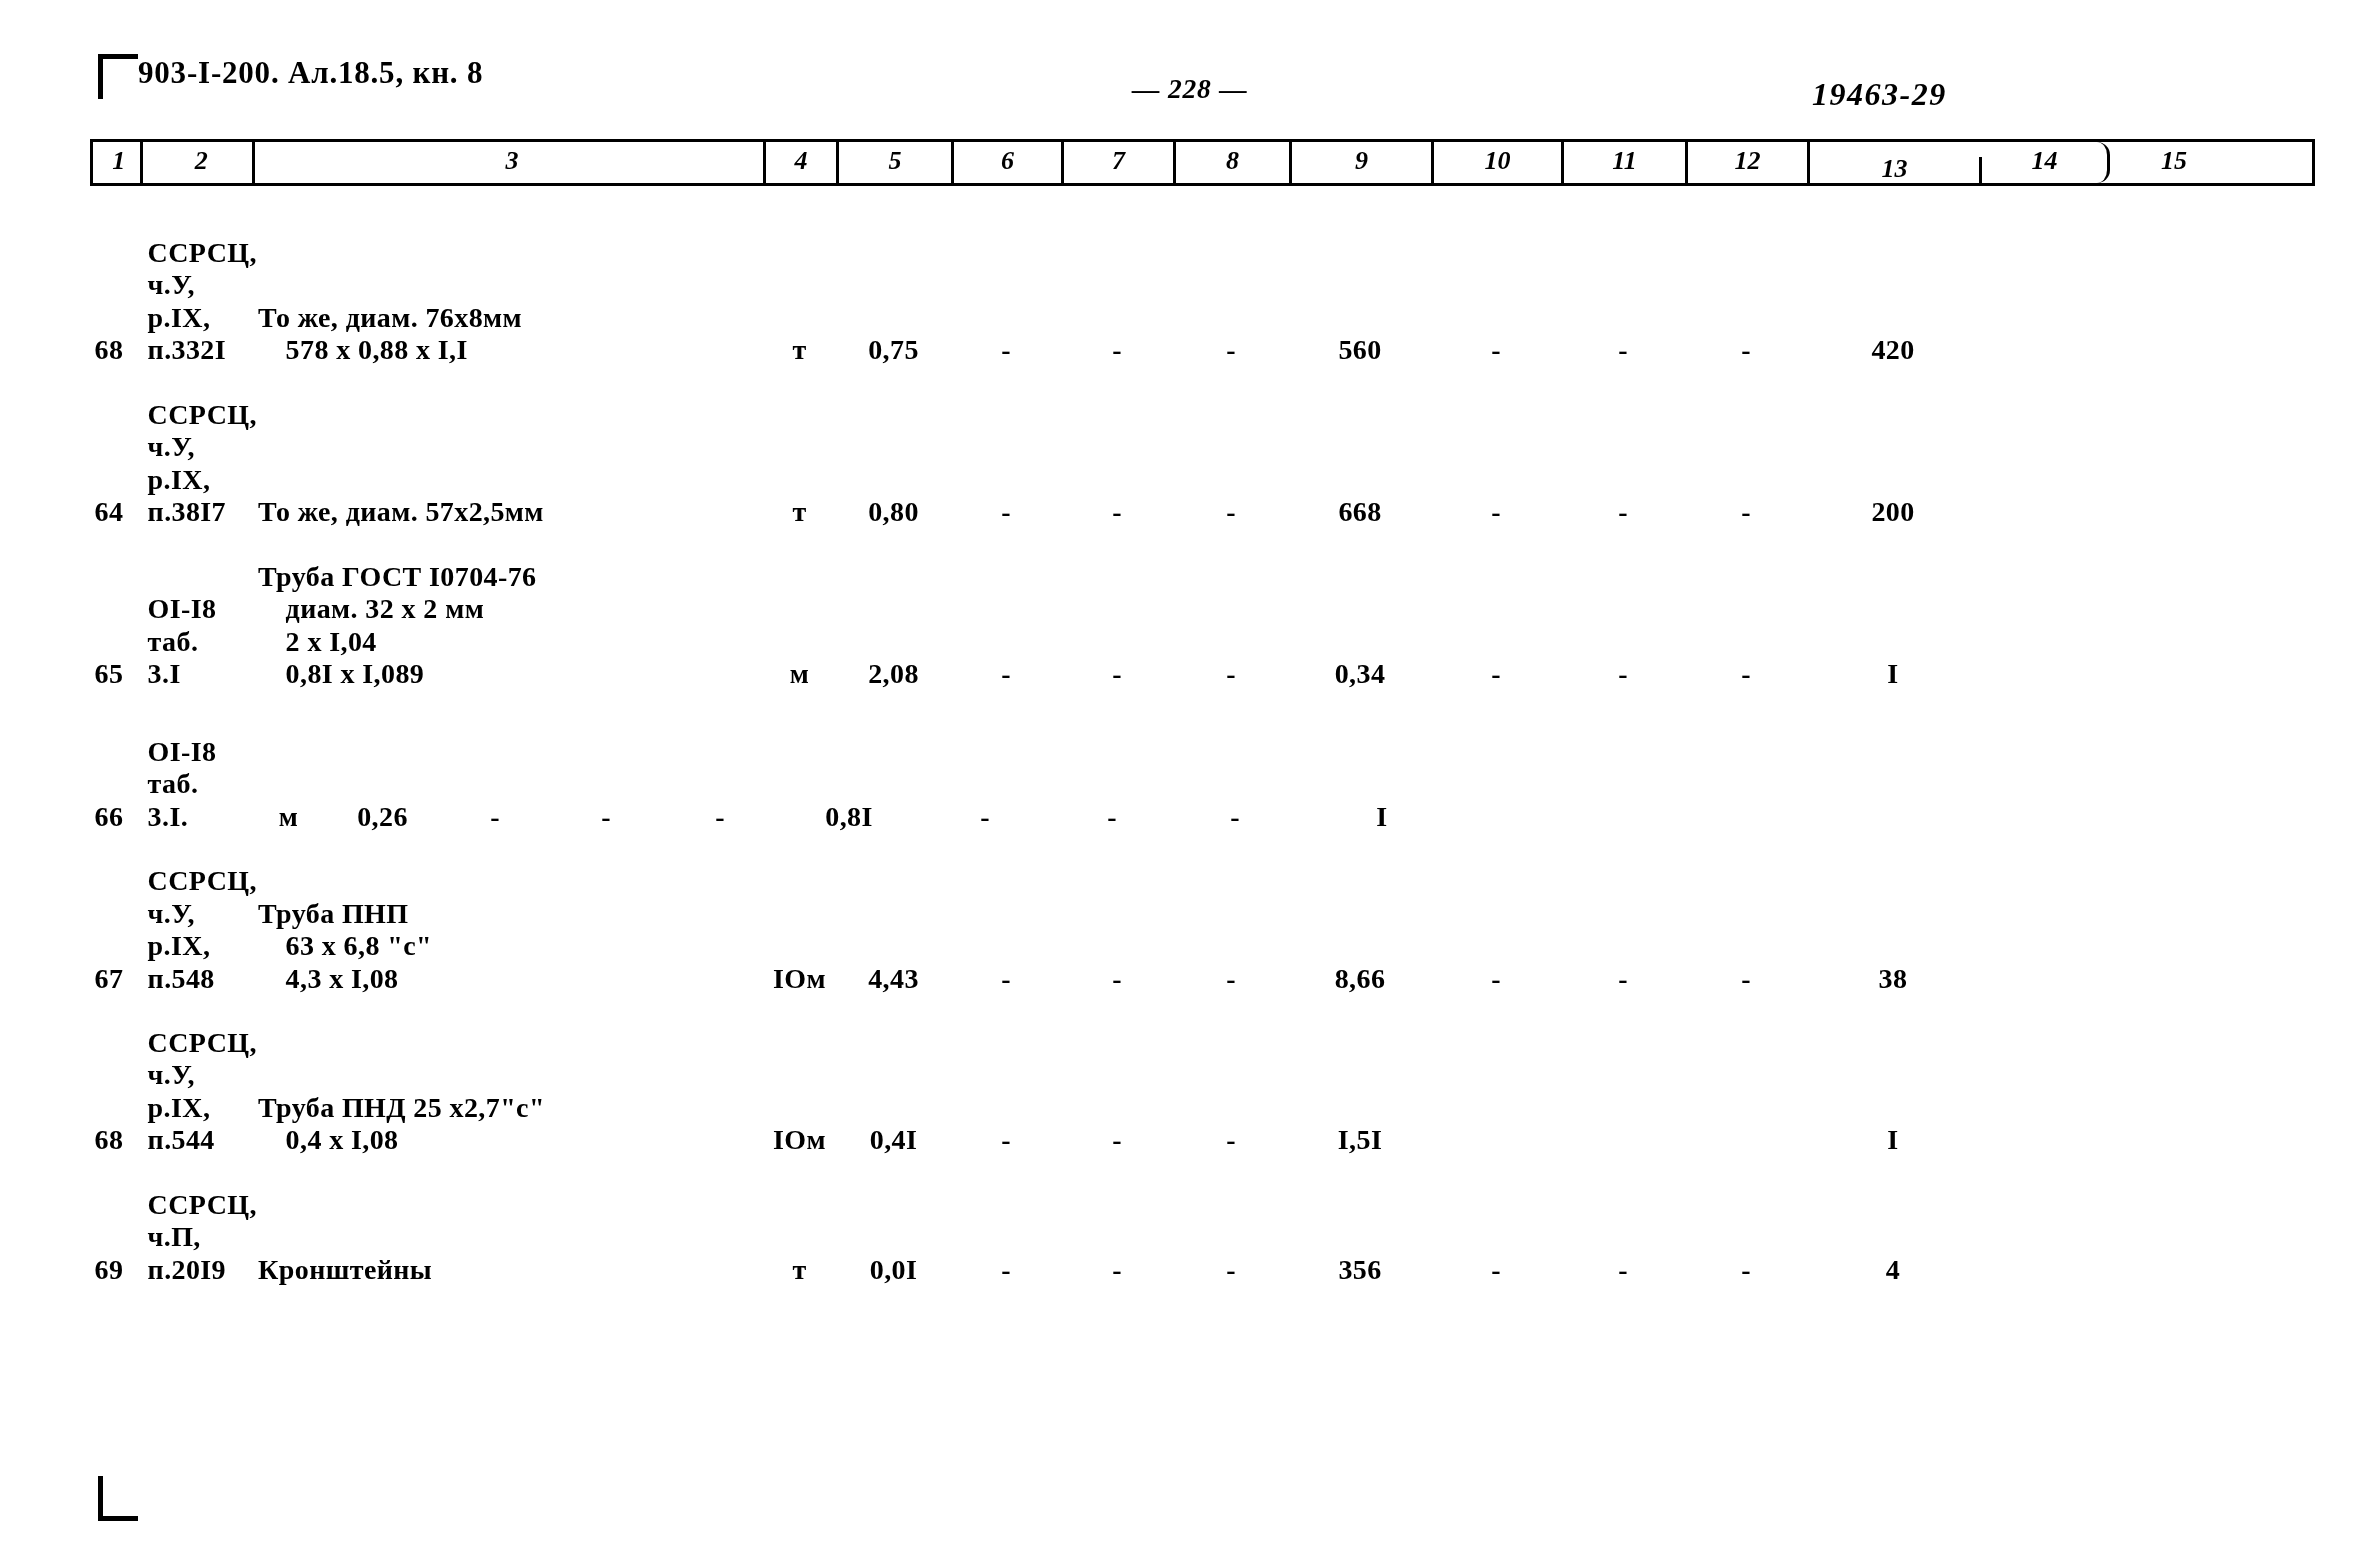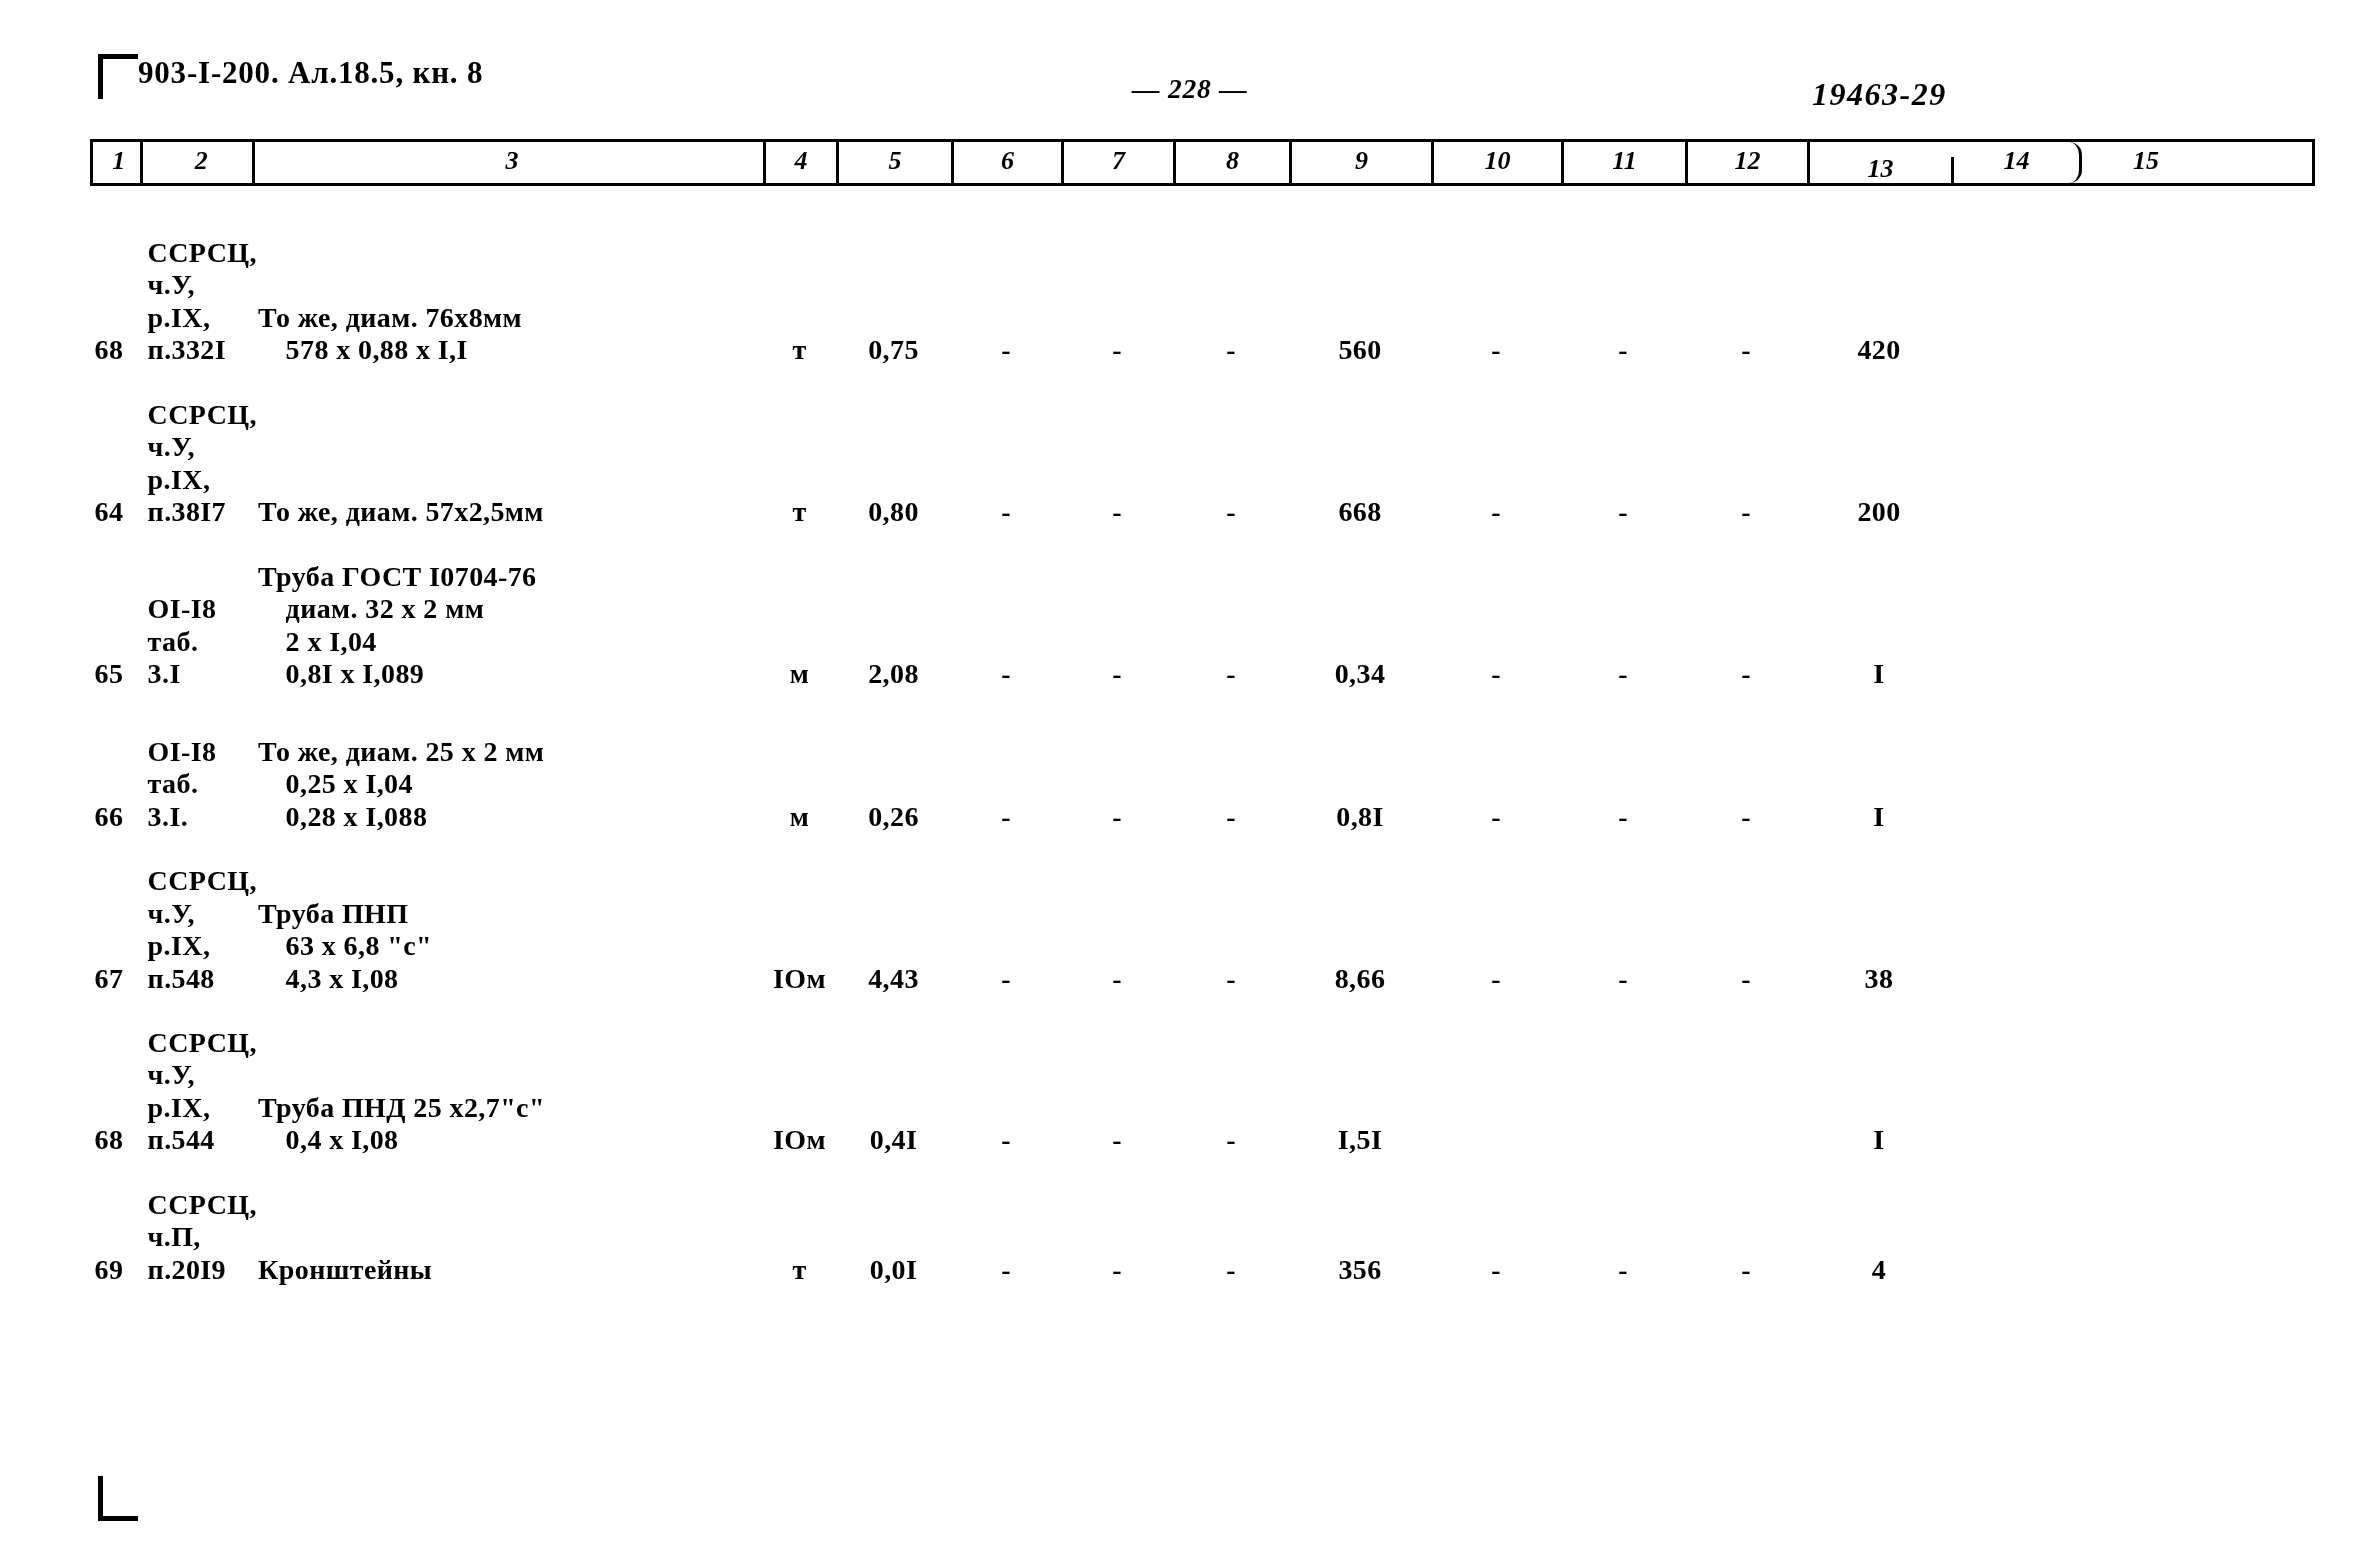--- a/index.html
+++ b/index.html
@@ -117,21 +117,21 @@
   .c3  { width: 511px; text-align: left;   padding-left: 6.1px; }
   .c4  { width: 73px;  text-align: center; }
   .c5  { width: 115px; text-align: center; }
   .c6  { width: 110px; text-align: center; }
   .c7  { width: 112px; text-align: center; }
   .c8  { width: 116px; text-align: center; }
   .c9  { width: 142px; text-align: center; }
   .c10 { width: 130px; text-align: center; }
   .c11 { width: 124px; text-align: center; }
   .c12 { width: 122px; text-align: center; }
-  .c13 { width: 144px; text-align: center; margin-top: 15px; }
+  .c13 { width: 172px; text-align: center; margin-top: 15px; }
   .c14 { width: 128px; text-align: center; border-radius: 13px; }
   .c15 { width: 128px; text-align: center; }
 
   
   .pad-1 { padding-top: 31px; }
   .pad-2 { padding-top: 63px; }
   .pad-3 { padding-top: 0px; }
 
   .desc-ind { display: block; padding-left: 27.5px; }
 </style>
@@ -223,21 +223,20 @@
         <div class="c c12 pad-2">-</div>
         <div class="c c13 pad-2">I</div>
         <div class="c c14 pad-2"></div>
         <div class="c c15 pad-2"></div>
       </div>
       <div class="row">
         <div class="c c1">66</div>
         <div class="c c2">OI-I8
 таб.
 3.I.</div>
-        <div class="c c3"><span style="display: block;">То же, диам. 25 х 2 мм</span><span class="desc-ind">0,25 х I,04</span><span class="desc-ind">0,28 х I,088</span></div>
         <div class="c c4 pad-2">м</div>
         <div class="c c5 pad-2">0,26</div>
         <div class="c c6 pad-2">-</div>
         <div class="c c7 pad-2">-</div>
         <div class="c c8 pad-2">-</div>
         <div class="c c9 pad-2">0,8I</div>
         <div class="c c10 pad-2">-</div>
         <div class="c c11 pad-2">-</div>
         <div class="c c12 pad-2">-</div>
         <div class="c c13 pad-2">I</div>

